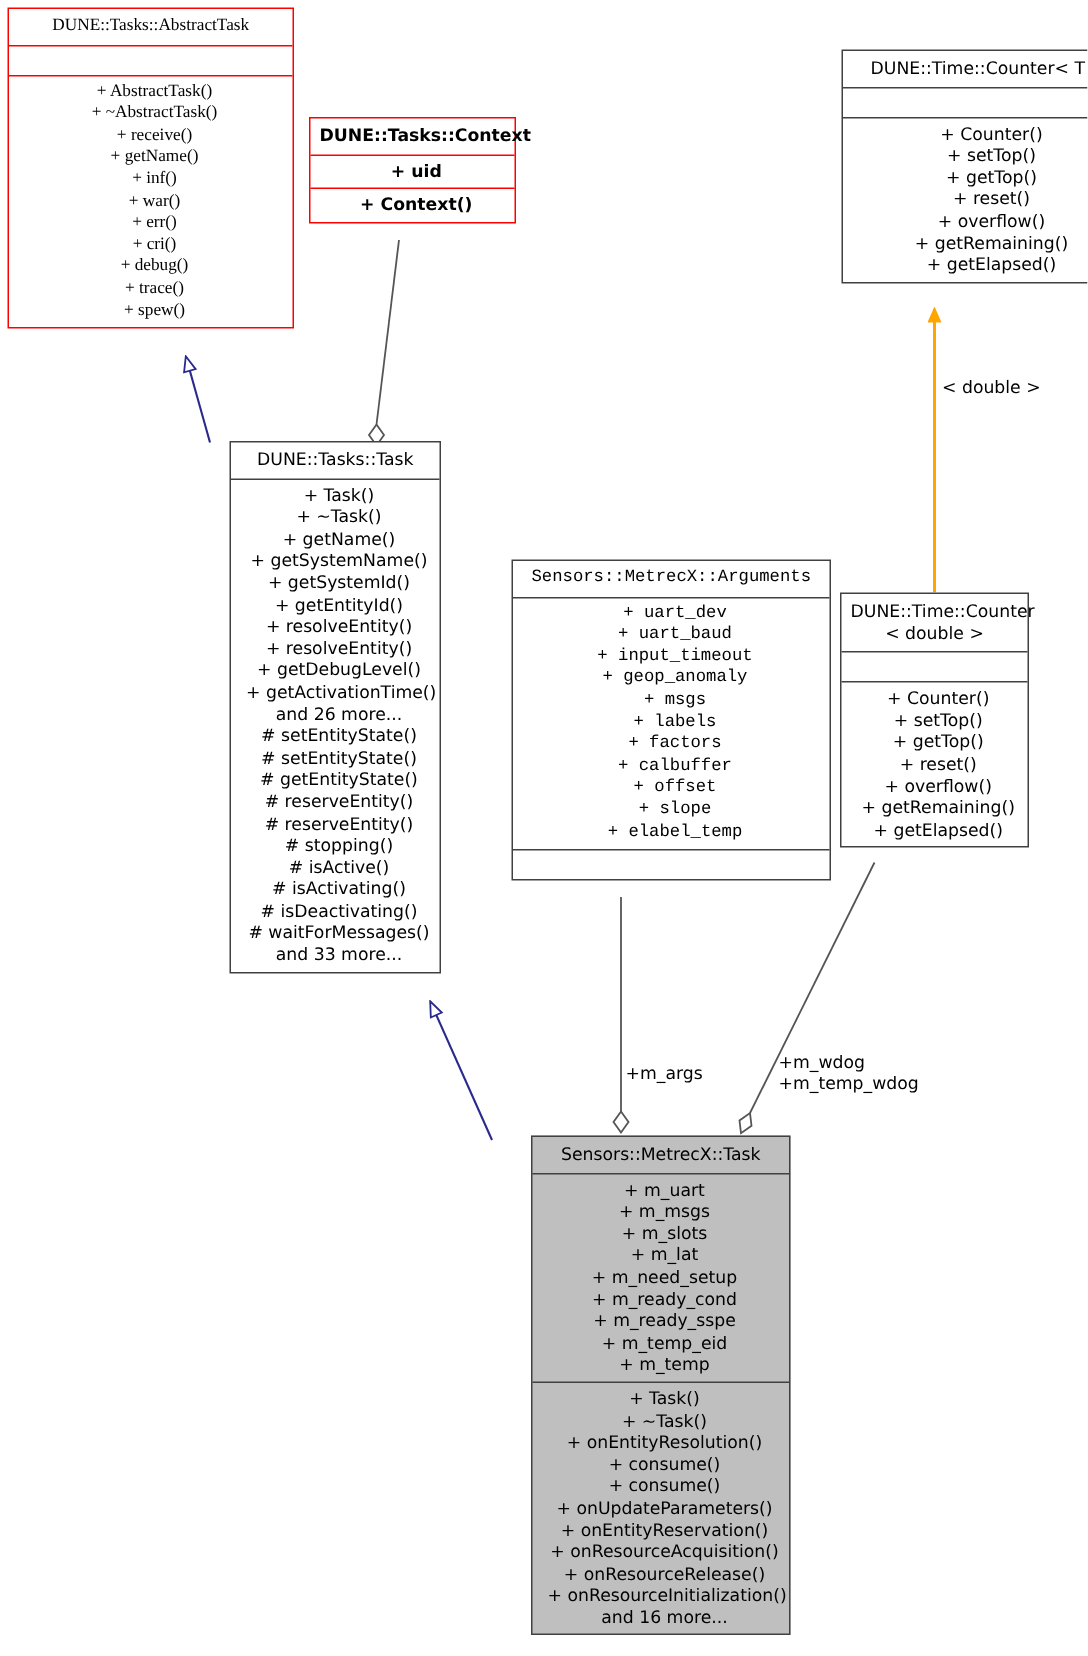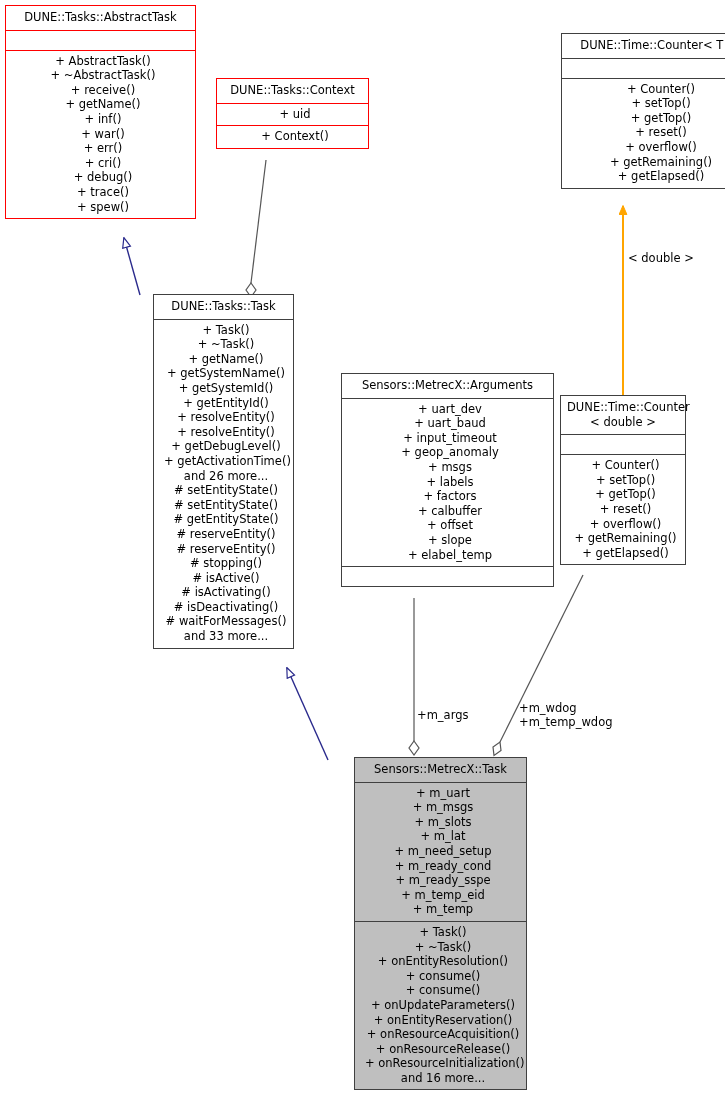--- a/index.html
+++ b/index.html
@@ -110,39 +110,39 @@
       <line x1="623" y1="395" x2="623" y2="206" stroke="#ffa500" stroke-width="2" marker-end="url(#solidtri-orange)"></line>
     </g>
   </svg>
 
   <div class="edge-label" style="left:264px; top:112px;">#m_ctx</div>
   <div class="edge-label" style="left:417px; top:709px;">+m_args</div>
   <div class="edge-label" style="left:519px; top:702px; text-align:left;">+m_wdog
 +m_temp_wdog</div>
   <div class="edge-label" style="left:628px; top:252px;">&lt; double &gt;</div>
 
-  <div class="uml-box red" style="left:5px; top:5px; width:191px;">
+  <div class="uml-box red" style="left:5px; top:5px; width:191px;font-family:Liberation Serif, serif;">
     <div class="cmp title">DUNE::Tasks::AbstractTask</div>
     <div class="cmp sep-red empty"></div>
     <div class="cmp sep-red">
       <div class="member">+ AbstractTask()</div>
       <div class="member">+ ~AbstractTask()</div>
       <div class="member">+ receive()</div>
       <div class="member">+ getName()</div>
       <div class="member">+ inf()</div>
       <div class="member">+ war()</div>
       <div class="member">+ err()</div>
       <div class="member">+ cri()</div>
       <div class="member">+ debug()</div>
       <div class="member">+ trace()</div>
       <div class="member">+ spew()</div>
     </div>
   </div>
 
-  <div class="uml-box red" style="left:216px; top:78px; width:153px;">
+  <div class="uml-box red" style="left:206px; top:78px; width:138px;font-weight:bold;">
     <div class="cmp title">DUNE::Tasks::Context</div>
     <div class="cmp sep-red">
       <div class="member">+ uid</div>
     </div>
     <div class="cmp sep-red">
       <div class="member">+ Context()</div>
     </div>
   </div>
 
   <div class="uml-box gray" style="left:525px; top:33px; width:195px;">
@@ -180,21 +180,21 @@
       <div class="member"># reserveEntity()</div>
       <div class="member"># stopping()</div>
       <div class="member"># isActive()</div>
       <div class="member"># isActivating()</div>
       <div class="member"># isDeactivating()</div>
       <div class="member"># waitForMessages()</div>
       <div class="member">and 33 more...</div>
     </div>
   </div>
 
-  <div class="uml-box gray" style="left:305px; top:373px; width:213px;">
+  <div class="uml-box gray" style="left:305px; top:373px; width:213px;font-family:Liberation Mono, monospace;">
     <div class="cmp title">Sensors::MetrecX::Arguments</div>
     <div class="cmp sep-gray">
       <div class="member">+ uart_dev</div>
       <div class="member">+ uart_baud</div>
       <div class="member">+ input_timeout</div>
       <div class="member">+ geop_anomaly</div>
       <div class="member">+ msgs</div>
       <div class="member">+ labels</div>
       <div class="member">+ factors</div>
       <div class="member">+ calbuffer</div>

